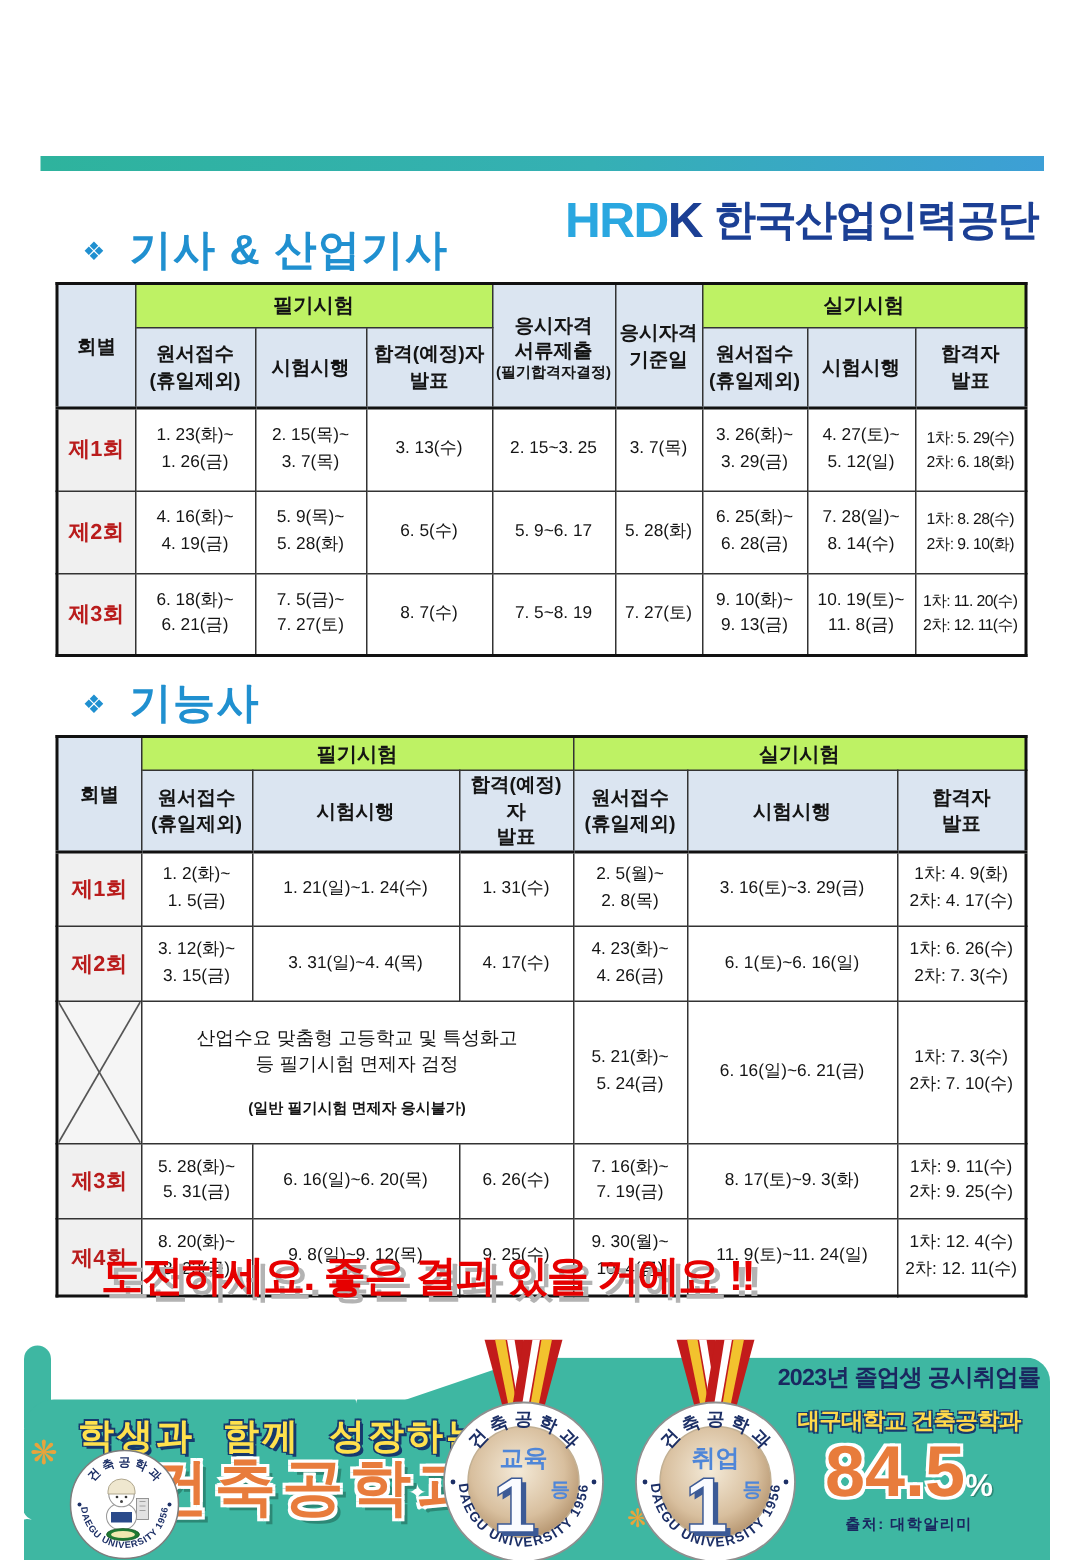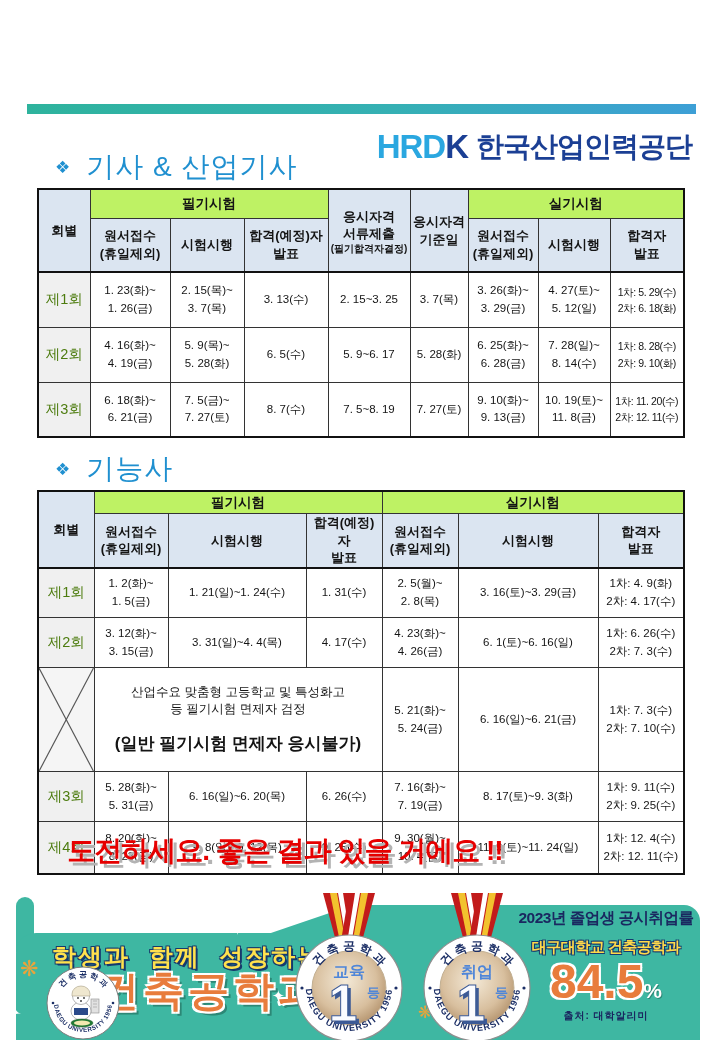--- a/index.html
+++ b/index.html
@@ -18,46 +18,46 @@
 
   
   .hrdk{position:absolute;right:28px;top:128px;display:flex;align-items:center;gap:8px;}
   .hrdk .hrd{font-size:33px;font-weight:bold;color:#2aa7e0;letter-spacing:-1px;}
   .hrdk .k{font-size:33px;font-weight:bold;color:#1b3f94;letter-spacing:-1px;}
   .hrdk .org{font-size:28px;font-weight:bold;color:#1b3f94;letter-spacing:-1px;}
 
   
   .sec{position:absolute;left:55px;display:flex;align-items:center;gap:16px;color:#2090d0;}
   .sec .bullet{font-size:17px;}
-  .sec .sec-title{font-size:28px;font-weight:normal;letter-spacing:1px;}
+  .sec .sec-title{font-size:28px;font-weight:bold;letter-spacing:1px;}
   .sec1{top:148px;} .sec2{top:450px;}
 
   
   .tblwrap{position:absolute;left:37px;}
   .t1{top:188px;} .t2{top:490px;}
   table{border-collapse:collapse;table-layout:fixed;width:646px;background:#fff;
         border:2px solid #111;}
   th,td{border:1px solid #333;text-align:center;vertical-align:middle;padding:0 1px;
         white-space:pre-line;color:#141414;}
   .gh{background:#bef264;font-size:13.5px;font-weight:bold;height:21px;}
   .sh{background:#dbe5f1;font-size:13px;font-weight:bold;border-bottom:2px solid #111;
       height:40px;line-height:1.35;}
   .sh .small,.gh .small{font-size:10px;font-weight:bold;display:block;line-height:1.1;}
-  .rl{background:#f0f0f0;font-size:14.5px;font-weight:normal;color:#4d7c0f;}
+  .rl{background:#f0f0f0;font-size:14.5px;font-weight:bold;color:#b91c1c;}
   td{font-size:11.5px;line-height:1.55;}
   td.tight{font-size:10.5px;letter-spacing:-0.4px;}
   .t1 tr.data{height:55px;}
   .t2 tr.r1,.t2 tr.r2{height:50px;}
   .t2 tr.rx{height:63px;}
   .t2 tr.r3{height:50px;} .t2 tr.r4{height:52px;}
   .xcell{position:relative;background:#f5f5f5;padding:0;}
   .xcell svg{position:absolute;inset:0;width:100%;height:100%;}
   .notecell{line-height:1.35;}
   .note1{font-size:12.5px;}
-  .note2{font-size:17px;font-weight:bold;}
+  .note2{font-size:10px;font-weight:bold;}
 
   
   .slogan{position:absolute;left:0;top:832px;width:570px;text-align:center;
           font-size:28px;font-weight:bold;color:#e60000;letter-spacing:-1px;
           text-shadow:4px 4px 0 #b3b3b3;white-space:nowrap;}
 
   
   .banner-tab{position:absolute;left:16px;top:897px;width:18px;height:55px;
               background:#3eb7a2;border-radius:9px 9px 0 0;}
   .banner-right{position:absolute;left:265px;top:905px;width:435px;height:60px;

